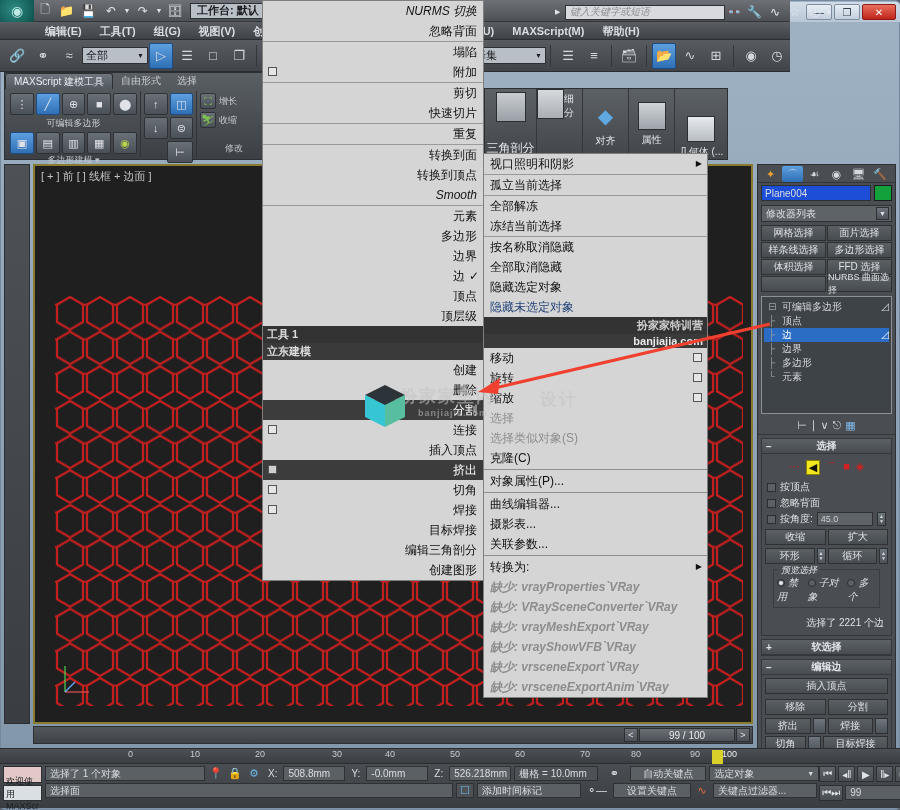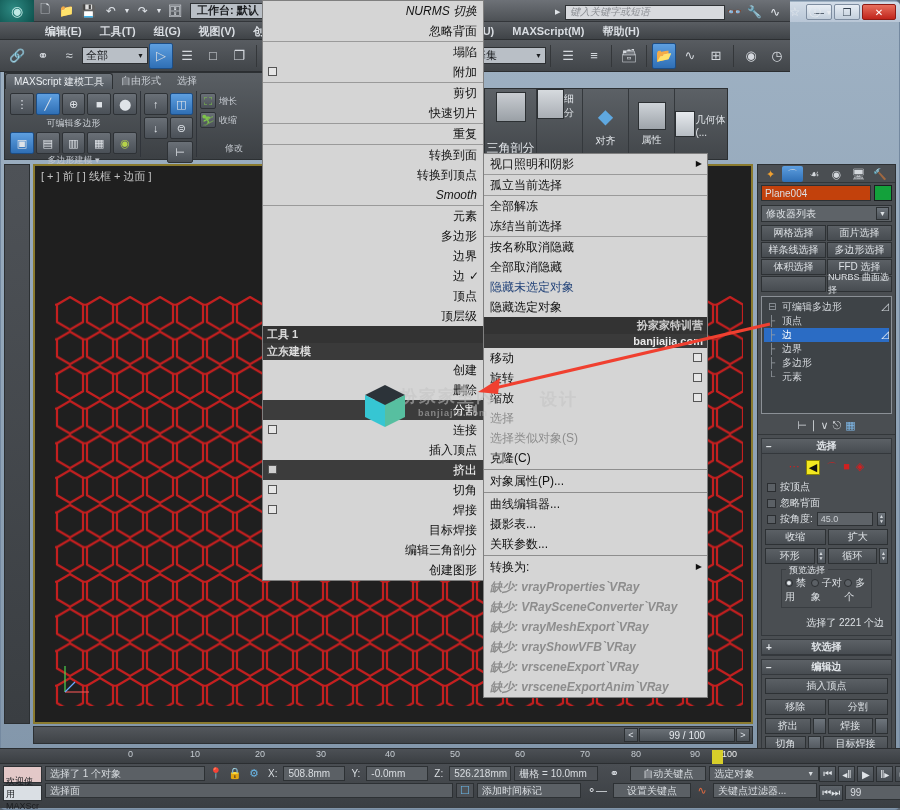--- a/index.html
+++ b/index.html
@@ -147,21 +147,21 @@
     position:absolute; left:757px; top:164px; width:139px; height:585px;
     background:#4a4e52; border:1px solid #2d3134;
     overflow:hidden;
   }
   .cpicons { display:flex; height:18px; border-bottom:1px solid #33373a; padding:1px 2px; gap:1px; }
   .cpicon { width:21px; height:16px; display:flex; align-items:center; justify-content:center;
             font-size:11px; color:#d4d8dd; border-radius:2px; }
   .cpicon.on { background:linear-gradient(#5e9fe0,#2f6fb5); }
   .cprow { display:flex; align-items:center; padding:2px 3px; gap:3px; }
   .cpname {
-    flex:1; height:16px; background:#c2410c; border:1px solid #2d3134;
+    flex:1; height:16px; background:#1d4ed8; border:1px solid #2d3134;
     color:#dcdfe3; font-size:10px; padding:0 3px; display:flex; align-items:center;
   }
   .cpswatch { width:18px; height:16px; background:#13a13b; border:1px solid #1b1e21; }
   .cpcombo {
     margin:2px 3px; height:17px; background:#5e6368; border:1px solid #2d3134;
     color:#dde1e5; font-size:10px; display:flex; align-items:center;
     justify-content:space-between; padding:0 2px 0 4px;
   }
   .cpcombo .cb { width:13px; height:13px; background:linear-gradient(#6e757c,#4d5359);
                  border:1px solid #2d3134; display:flex; align-items:center; justify-content:center; font-size:7px; }
@@ -194,21 +194,21 @@
   .chkbox { width:9px; height:9px; background:#5b6065; border:1px solid #2b2e31; }
   .numbox { height:14px; background:#5e6368; border:1px solid #2d3134; color:#ccd0d4;
             font-size:9px; padding:0 3px; display:flex; align-items:center; flex:1; }
   .spin { width:9px; height:14px; background:linear-gradient(#6e757c,#4d5359); border:1px solid #2d3134;
           display:flex; flex-direction:column; align-items:center; justify-content:center;
           font-size:5px; color:#d6dade; line-height:5px; }
   .btn2 { display:grid; grid-template-columns:1fr 1fr; gap:2px; padding:2px 0; }
   .pbtn { height:16px; background:linear-gradient(#5b6065,#474c51); border:1px solid #2d3134;
           font-size:10px; color:#dde1e5; display:flex; align-items:center; justify-content:center; }
   .group {
-    border:1px solid #393d41; margin:4px 16px 2px; padding:6px 3px 3px; position:relative;
+    border:1px solid #393d41; margin:4px 8px 2px; padding:6px 3px 3px; position:relative;font-style:italic;
   }
   .group > .glabel { position:absolute; top:-6px; left:4px; background:#4a4e52;
                      padding:0 3px; font-size:9px; color:#dde1e5; }
   .radiorow { display:flex; justify-content:space-between; font-size:10px; color:#dde1e5; gap:2px; }
   .radio { width:8px; height:8px; border-radius:50%; border:1px solid #2b2e31; background:#5b6065;
            display:inline-block; margin-right:3px; position:relative; top:1px; }
   .radio.on::after { content:''; position:absolute; left:1px; top:1px; width:4px; height:4px;
                      border-radius:50%; background:#e6eaee; }
   .infotext { text-align:right; font-size:10px; color:#dde1e5; padding:6px 4px 2px; }
   .smallsq { width:10px; height:10px; background:linear-gradient(#6e757c,#4d5359); border:1px solid #2d3134; }
@@ -459,21 +459,21 @@
       <div style="font-size:10px;color:#e2e6ea;margin-top:3px">细分</div>
     </div>
     <div style="width:46px;display:flex;flex-direction:column;align-items:center;justify-content:center;border-right:1px solid #34383c">
       <div style="width:30px;height:30px;display:flex;align-items:center;justify-content:center;color:#5fa8e0;font-size:20px">◆</div>
       <div style="font-size:10px;color:#e2e6ea;margin-top:3px">对齐</div>
     </div>
     <div style="width:46px;display:flex;flex-direction:column;align-items:center;justify-content:center;border-right:1px solid #34383c">
       <div style="width:28px;height:28px;background:linear-gradient(#cfd4d9,#9ea4aa);border:1px solid #2c3033"></div>
       <div style="font-size:10px;color:#e2e6ea;margin-top:3px">属性</div>
     </div>
-    <div style="width:52px;display:flex;flex-direction:row;align-items:center;justify-content:space-between">
+    <div style="width:52px;display:flex;flex-direction:column;align-items:center;justify-content:flex-end">
       <div style="width:28px;height:26px;background:linear-gradient(#e7eaee,#b7bdc3);border:1px solid #2c3033"></div>
       <div style="font-size:10px;color:#e2e6ea;margin-top:3px">几何体 (...</div>
     </div>
   </div>
 
   <div class="quad" style="left:262px; top:0px; width:222px;">
     <div class="qgrp" style="border-top:none">
       <div class="qitem r" style="font-style:italic">NURMS 切换</div>
       <div class="qitem r">忽略背面</div>
     </div>
@@ -548,22 +548,22 @@
     <div class="qgrp">
       <div class="qitem">孤立当前选择</div>
     </div>
     <div class="qgrp">
       <div class="qitem">全部解冻</div>
       <div class="qitem">冻结当前选择</div>
     </div>
     <div class="qgrp">
       <div class="qitem">按名称取消隐藏</div>
       <div class="qitem">全部取消隐藏</div>
+      <div class="qitem">隐藏选定对象</div>
       <div class="qitem blue">隐藏未选定对象</div>
-      <div class="qitem">隐藏选定对象</div>
     </div>
 
     <div class="qhdr right">扮家家特训营</div>
     <div class="qhdr right" style="background:#3a3a3a;color:#eaeaea">banjiajia.com</div>
 
     <div class="qitem" style="padding-right:18px">
       <span>移动</span>
       <span class="box" style="right:5px;left:auto"></span>
     </div>
     <div class="qitem" style="padding-right:18px">
@@ -764,21 +764,21 @@
   <div class="timeslider">
     <div class="tsbtn">&lt;</div>
     <div class="tsfield">99 / 100</div>
     <div class="tsbtn">&gt;</div>
   </div>
 
   <div class="ruler">
     <div class="lbl" style="left:128px">0</div>
     <div class="lbl" style="left:190px">10</div>
     <div class="lbl" style="left:255px">20</div>
-    <div class="lbl" style="left:316px">30</div>
+    <div class="lbl" style="left:332px">30</div>
     <div class="lbl" style="left:385px">40</div>
     <div class="lbl" style="left:450px">50</div>
     <div class="lbl" style="left:515px">60</div>
     <div class="lbl" style="left:580px">70</div>
     <div class="lbl" style="left:631px">80</div>
     <div class="lbl" style="left:690px">90</div>
     <div style="position:absolute;left:712px;top:1px;width:11px;height:14px;background:#d8cf2a"></div>
     <div class="lbl" style="left:722px;color:#eee">100</div>
   </div>
 

